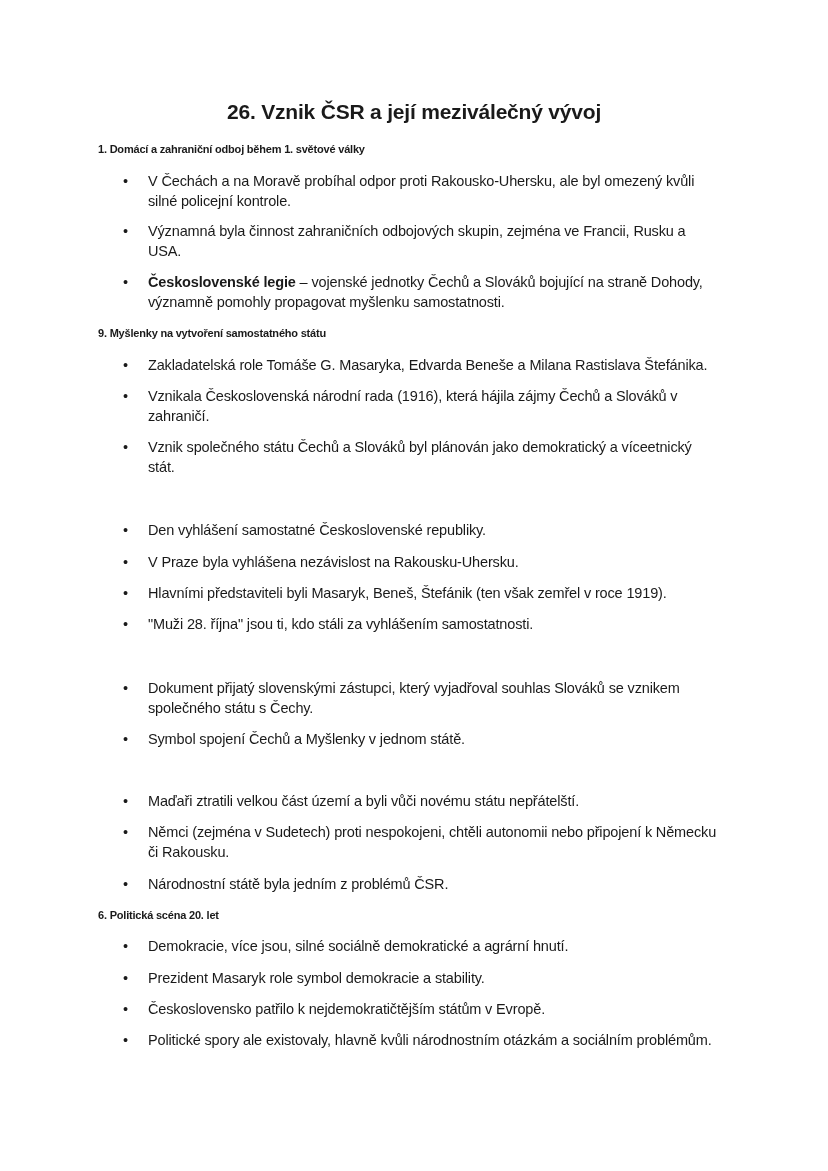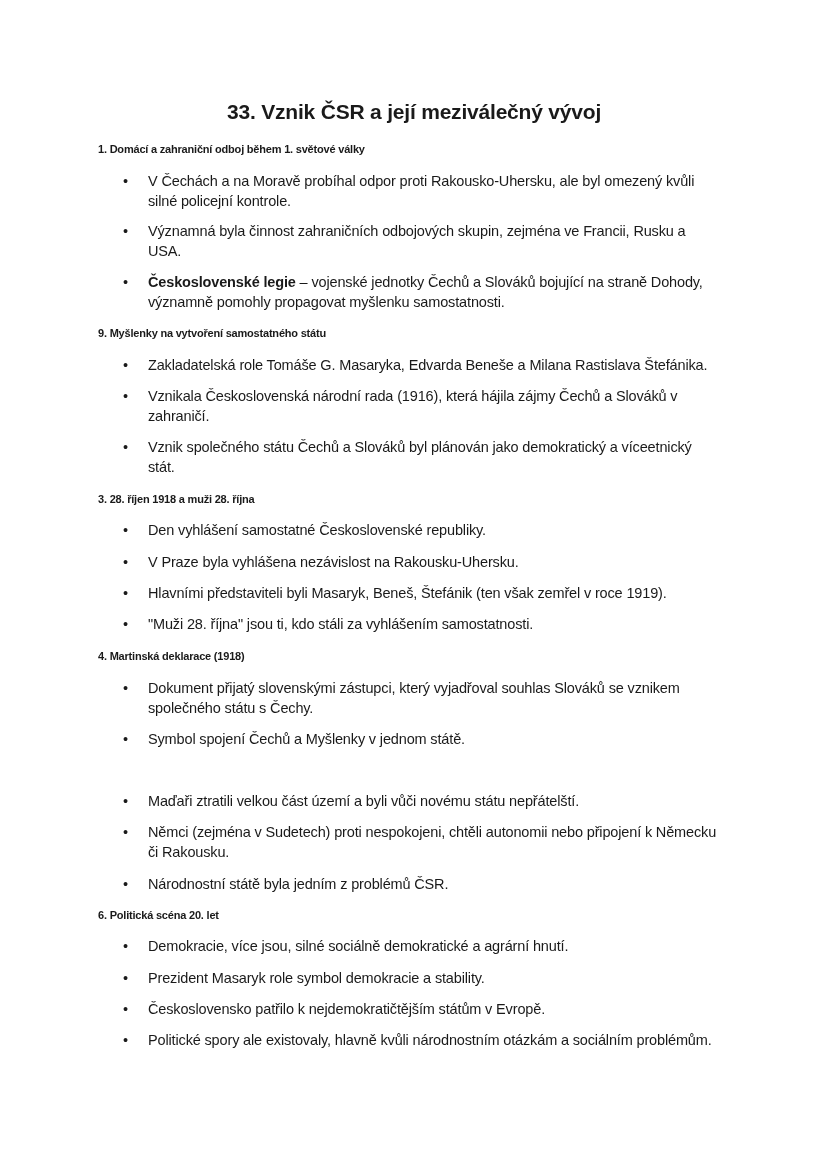--- a/index.html
+++ b/index.html
@@ -14,21 +14,21 @@
           display: flex; margin: 0; letter-spacing: -0.15px; }
   .bullet { width: 28px; flex: 0 0 28px; text-align: left; padding-left: 3px; box-sizing: border-box; }
   .text { flex: 1; }
   .text b { font-weight: bold; }
 </style>
 </head>
 <body>
 
 <div class="page">
 
-  <h1 class="title">33. Vznik ČSR a její meziválečný vývoj</h1>
+  <h1 class="title">26. Vznik ČSR a její meziválečný vývoj</h1>
 
   <h2 class="heading" style="top:139px">1. Domácí a zahraniční odboj během 1. světové války</h2>
   <div class="item" style="top:171px">
     <span class="bullet">•</span>
     <span class="text">V Čechách a na Moravě probíhal odpor proti Rakousko-Uhersku, ale byl omezený kvůli silné policejní kontrole.</span>
   </div>
   <div class="item" style="top:221px">
     <span class="bullet">•</span>
     <span class="text">Významná byla činnost zahraničních odbojových skupin, zejména ve Francii, Rusku a USA.</span>
   </div>
@@ -44,39 +44,37 @@
   </div>
   <div class="item" style="top:386px">
     <span class="bullet">•</span>
     <span class="text">Vznikala Československá národní rada (1916), která hájila zájmy Čechů a Slováků v zahraničí.</span>
   </div>
   <div class="item" style="top:437px">
     <span class="bullet">•</span>
     <span class="text">Vznik společného státu Čechů a Slováků byl plánován jako demokratický a víceetnický stát.</span>
   </div>
 
-  <h2 class="heading" style="top:489px">3. 28. říjen 1918 a muži 28. října</h2>
   <div class="item" style="top:520px">
     <span class="bullet">•</span>
     <span class="text">Den vyhlášení samostatné Československé republiky.</span>
   </div>
   <div class="item" style="top:552px">
     <span class="bullet">•</span>
     <span class="text">V Praze byla vyhlášena nezávislost na Rakousku-Uhersku.</span>
   </div>
   <div class="item" style="top:583px">
     <span class="bullet">•</span>
     <span class="text">Hlavními představiteli byli Masaryk, Beneš, Štefánik (ten však zemřel v roce 1919).</span>
   </div>
   <div class="item" style="top:614px">
     <span class="bullet">•</span>
     <span class="text">"Muži 28. října" jsou ti, kdo stáli za vyhlášením samostatnosti.</span>
   </div>
 
-  <h2 class="heading" style="top:646px">4. Martinská deklarace (1918)</h2>
   <div class="item" style="top:678px">
     <span class="bullet">•</span>
     <span class="text">Dokument přijatý slovenskými zástupci, který vyjadřoval souhlas Slováků se vznikem společného státu s Čechy.</span>
   </div>
   <div class="item" style="top:729px">
     <span class="bullet">•</span>
     <span class="text">Symbol spojení Čechů a Myšlenky v jednom státě.</span>
   </div>
 
   <div class="item" style="top:791px">

